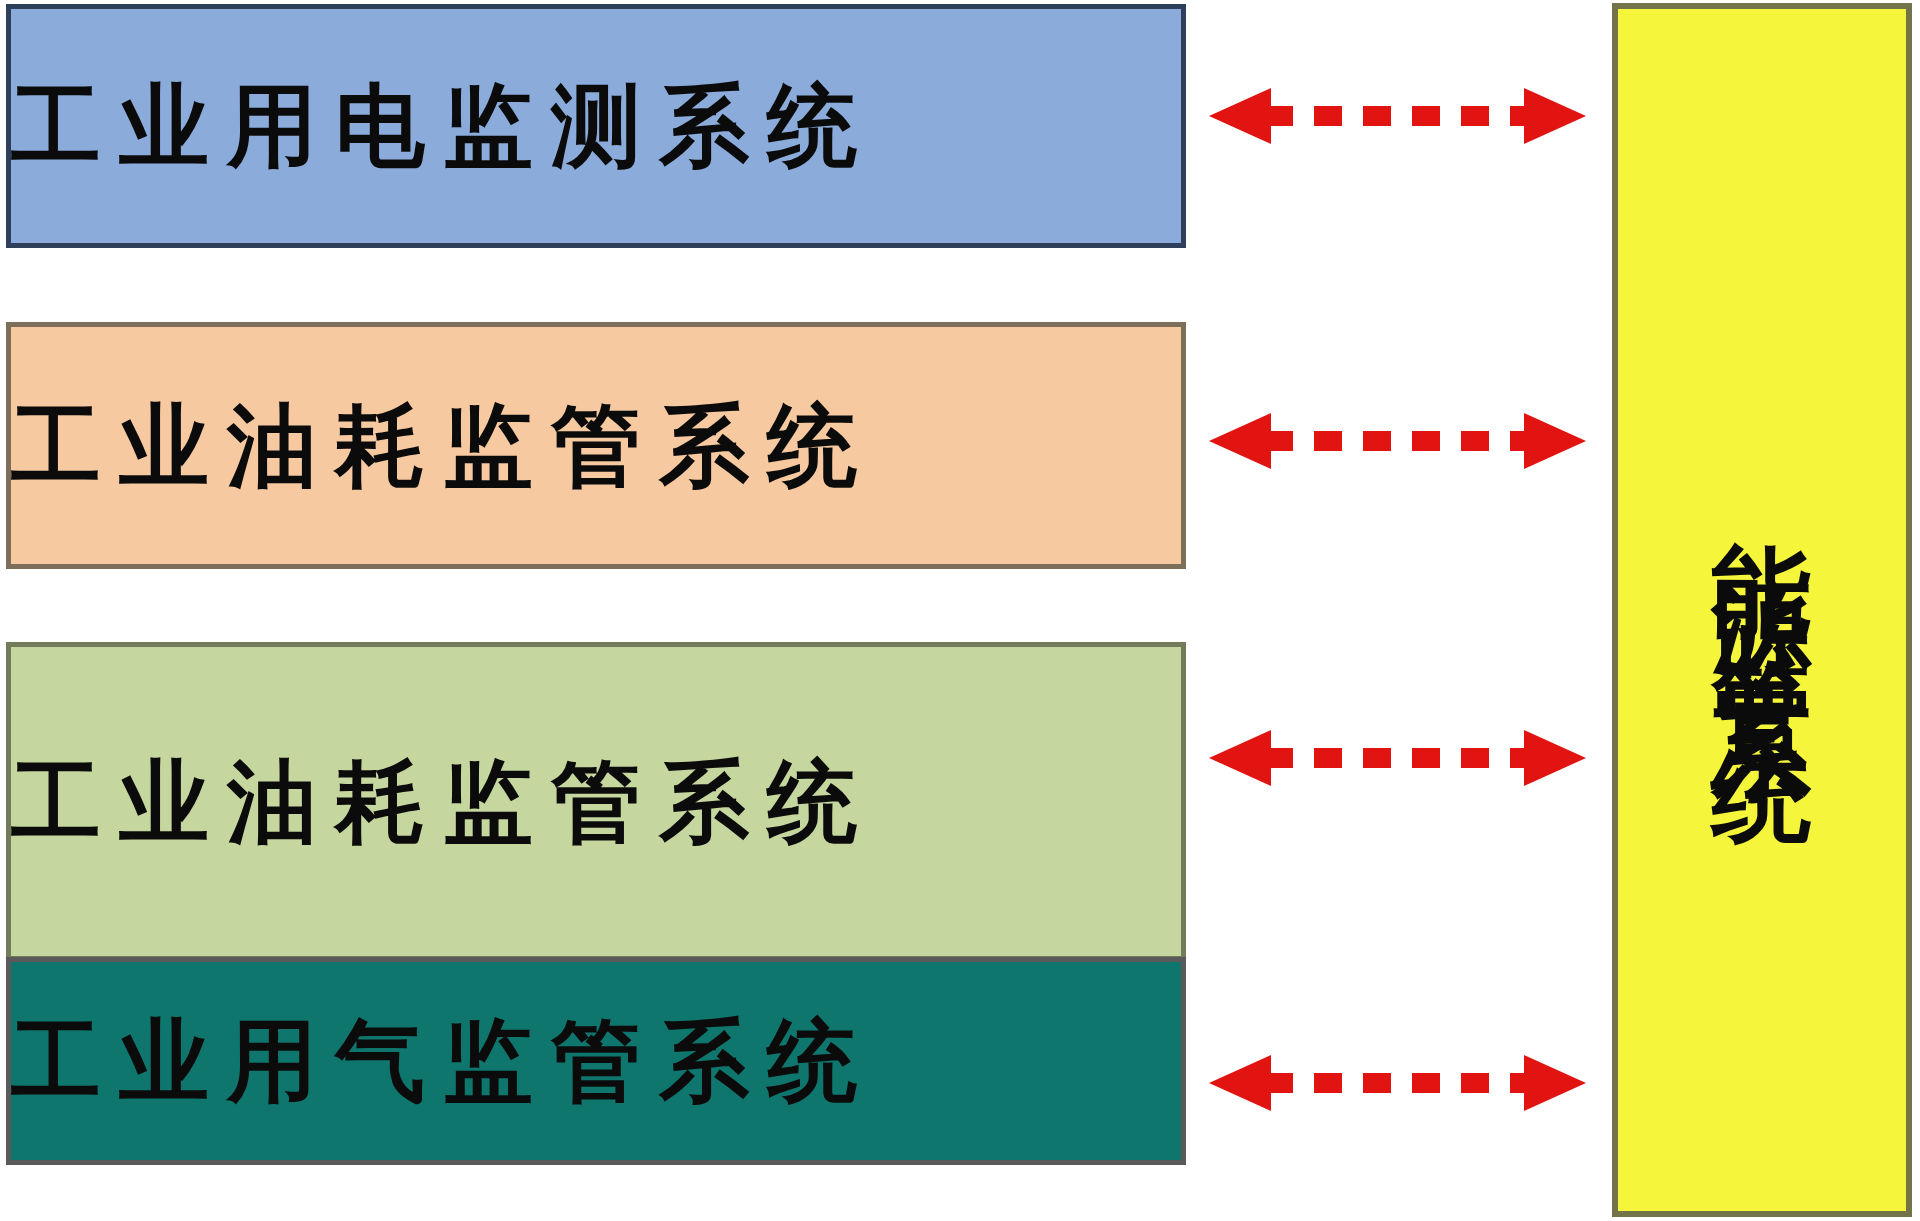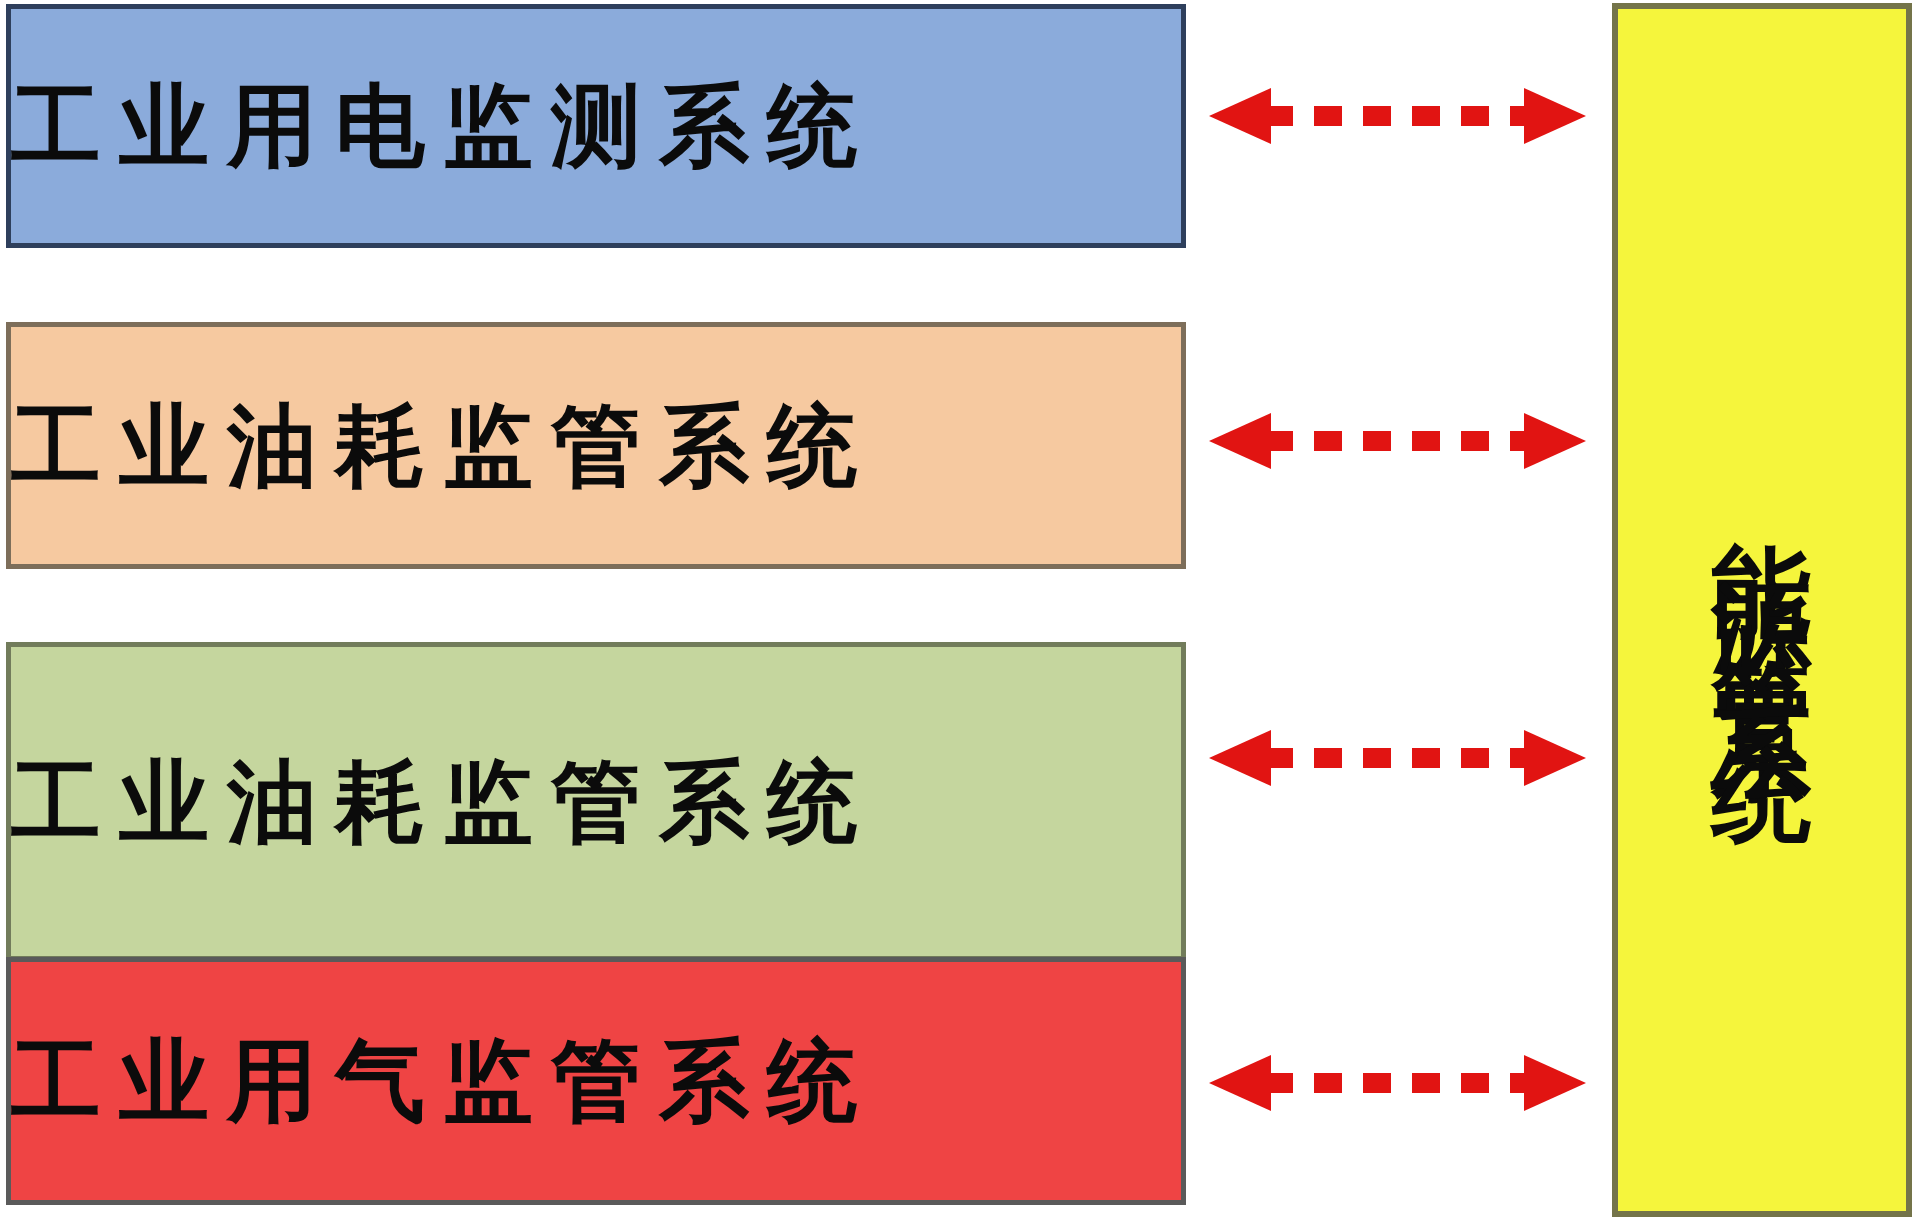--- a/index.html
+++ b/index.html
@@ -44,22 +44,22 @@
     border: 5px solid #7D6E5A;
   }
   #box-fuel {
     top: 642px;
     height: 319px;
     background: #C5D69E;
     border: 5px solid #727C5B;
   }
   #box-gas {
     top: 957px;
-    height: 248px;
-    background: #ef4444;
+    height: 208px;
+    background: #0f766e;
     border: 5px solid #5A5A5A;
   }
   #box-energy {
     position: absolute;
     left: 1612px;
     top: 3px;
     width: 300px;
     height: 1214px;
     box-sizing: border-box;
     background: #F5F53C;

